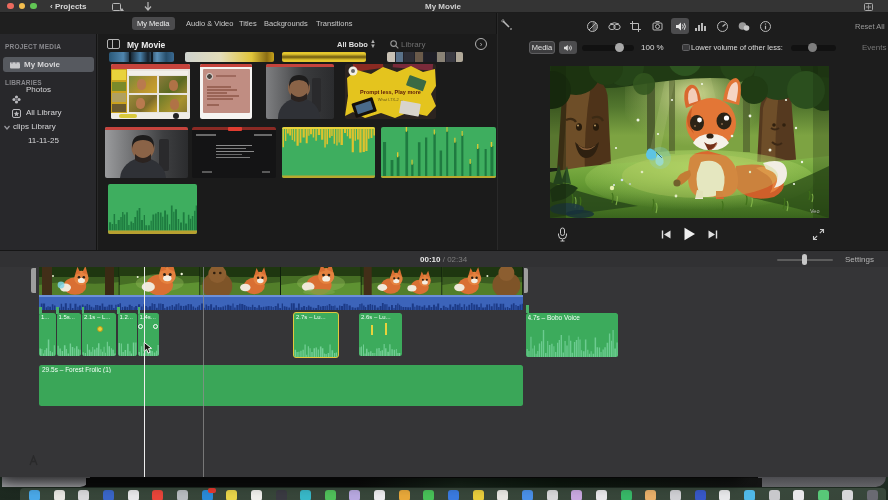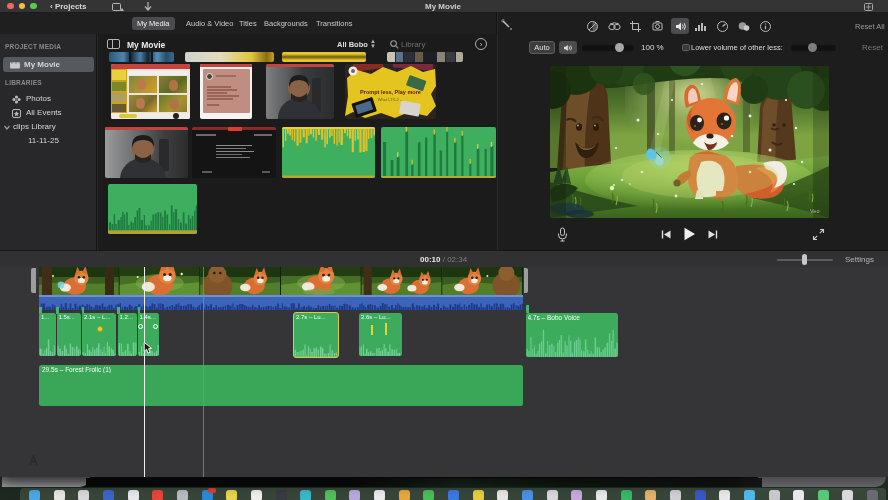--- a/index.html
+++ b/index.html
@@ -109,26 +109,26 @@
       </svg>
     <div class="sideitem" style="left:24px;top:26px;font-weight:bold;">My Movie</div>
     <div class="sidehead" style="top:45px;">LIBRARIES</div>
     <svg class="abs" style="left:12px;top:61px;" width="9" height="9" viewBox="0 0 9 9">
         <circle cx="4.5" cy="2" r="1.6" fill="#b8b8bc"></circle>
         <circle cx="4.5" cy="7" r="1.6" fill="#b8b8bc"></circle>
         <circle cx="2" cy="4.5" r="1.6" fill="#b8b8bc"></circle>
         <circle cx="7" cy="4.5" r="1.6" fill="#b8b8bc"></circle>
         <circle cx="4.5" cy="4.5" r="1.2" fill="#6a6a70"></circle>
       </svg>
-    <div class="sideitem" style="left:26px;top:60px;">Photos</div>
+    <div class="sideitem" style="left:26px;top:51px;">Photos</div>
     <svg class="abs" style="left:12px;top:75px;" width="9" height="9" viewBox="0 0 9 9">
         <rect x="0.5" y="0.5" width="8" height="8" rx="1.5" fill="none" stroke="#b8b8bc" stroke-width="1"></rect>
         <path d="M4.5 2 L5.3 3.8 L7.2 4 L5.8 5.3 L6.2 7.2 L4.5 6.2 L2.8 7.2 L3.2 5.3 L1.8 4 L3.7 3.8z" fill="#b8b8bc"></path>
       </svg>
-    <div class="sideitem" style="left:26px;top:74px;">All Events</div>
+    <div class="sideitem" style="left:26px;top:74px;">All Library</div>
     <svg class="abs" style="left:4px;top:91px;" width="6" height="5" viewBox="0 0 6 5">
         <path d="M0.5 1 L3 4 L5.5 1" stroke="#9a9aa0" stroke-width="1.2" fill="none"></path>
       </svg>
     <div class="sideitem" style="left:13px;top:88px;">clips Library</div>
     <div class="sideitem" style="left:28px;top:102px;">11-11-25</div>
   </div>
 
   <div class="media" id="media">
 
     <div class="abs" style="left:9px;top:5px;width:13px;height:10px;border:1px solid #b5b5b5;border-radius:2px;">
@@ -316,36 +316,36 @@
     <svg class="abs" style="left:239px;top:7px;" width="14" height="13" viewBox="0 0 14 13">
         <circle cx="5.5" cy="6" r="3.8" fill="#9a9a9a"></circle>
         <circle cx="9.5" cy="8" r="2.8" fill="#c9c9c9"></circle>
       </svg>
     <svg class="abs" style="left:260.5px;top:7px;" width="13" height="13" viewBox="0 0 13 13">
         <circle cx="6.5" cy="6.5" r="5" class="icn"></circle>
         <path d="M6.5 5.8v3.4M6.5 3.4v1.2" stroke="#b9b9b9" stroke-width="1.2"></path>
       </svg>
     <div class="abs" style="left:357px;top:9px;font-size:7.5px;color:#9a9a9a;">Reset All</div>
 
-    <div class="abs" style="left:31px;top:28px;width:26px;height:13px;background:#3d3d3f;border:1px solid #5e5e60;border-radius:3px;color:#e2e2e2;font-size:7.5px;line-height:11px;text-align:center;">Auto</div>
+    <div class="abs" style="left:31px;top:28px;width:26px;height:13px;background:#3d3d3f;border:1px solid #5e5e60;border-radius:3px;color:#e2e2e2;font-size:7.5px;line-height:11px;text-align:center;">Media</div>
     <div class="abs" style="left:61px;top:28px;width:18px;height:13px;background:#4c4c4e;border-radius:3px;">
       <svg class="abs" style="left:4px;top:2.5px;" width="10" height="8" viewBox="0 0 10 8">
           <path d="M1 2.7h1.6L4.8 1v6L2.6 5.3H1z" fill="#ddd"></path>
           <path d="M6 2.4q1 1.6 0 3.2" stroke="#ddd" stroke-width=".9" fill="none"></path>
           <path d="M7.6 1.6q1.7 2.4 0 4.8" stroke="#ddd" stroke-width=".9" fill="none"></path>
         </svg>
     </div>
     <div class="abs" style="left:84px;top:31.5px;width:52px;height:6px;background:#111;border-radius:3px;"></div>
     <div class="abs" style="left:116.5px;top:30px;width:9px;height:9px;background:#a8a8a8;border-radius:50%;"></div>
     <div class="abs" style="left:143px;top:30px;font-size:8px;color:#dcdcdc;">100&nbsp;%</div>
     <div class="abs" style="left:184px;top:30.5px;width:7.5px;height:7.5px;background:#3a3a3c;border:1px solid #606062;border-radius:1.5px;"></div>
     <div class="abs" style="left:193px;top:30px;font-size:7.5px;color:#dcdcdc;">Lower volume of other less:</div>
     <div class="abs" style="left:293px;top:31.5px;width:45px;height:6px;background:#111;border-radius:3px;"></div>
     <div class="abs" style="left:310px;top:30px;width:9px;height:9px;background:#7e7e7e;border-radius:50%;"></div>
-    <div class="abs" style="left:364px;top:30px;font-size:8px;color:#767676;">Reset</div>
+    <div class="abs" style="left:364px;top:30px;font-size:8px;color:#767676;">Events</div>
 
     <div class="abs" style="left:52px;top:53px;width:279px;height:152px;overflow:hidden;" id="video">
     <svg width="279" height="152" viewBox="0 0 279 152">
       <defs>
         <linearGradient id="sky" x1="0" y1="0" x2="0" y2="1">
           <stop offset="0" stop-color="#2a4719"></stop>
               <stop offset=".4" stop-color="#52762e"></stop>
               <stop offset=".68" stop-color="#7da342"></stop>
         </linearGradient>
         <radialGradient id="glow" cx=".5" cy=".3" r=".55">

